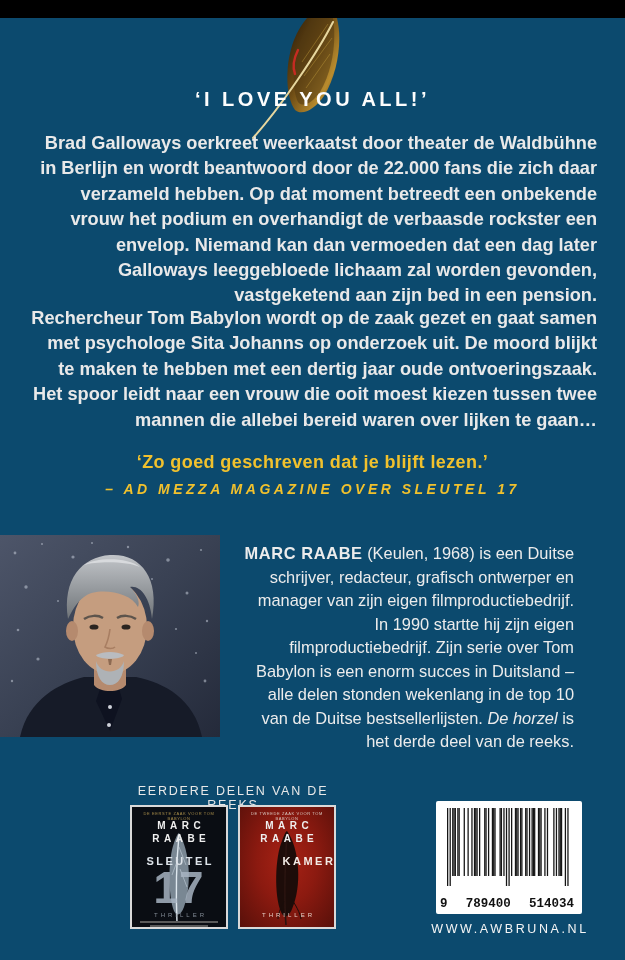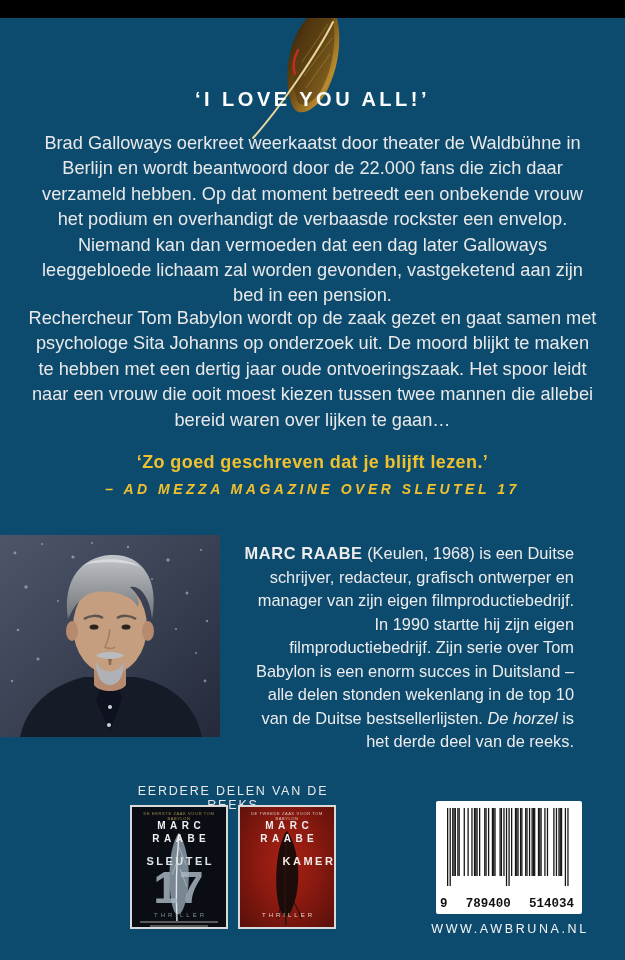--- a/index.html
+++ b/index.html
@@ -12,22 +12,22 @@
   
   .top-feather { position:absolute; left:240px; top:0; width:115px; height:124px; }
   
   .cover-title {
     position:absolute; top:70px; left:0; width:100%;
     text-align:center; font-size:20px; font-weight:bold;
     letter-spacing:3.5px; color:#fdfdfd;
   }
   
   .syn {
-    position:absolute; left:28px; width:569px; text-align:center;
-    font-size:18.2px; line-height:25.4px; color:#e9e9e9; font-weight:400;
+    position:absolute; left:28px; width:569px; text-align:right;
+    font-size:18.2px; line-height:25.4px; color:#e9e9e9; font-weight:700;
   }
   .syn-1 { top:113px; }
   .syn-2 { top:288px; }
   
   .quote-line {
     position:absolute; left:0; width:100%; text-align:center;
     color:#f1c12d; font-weight:bold;
   }
   .quote-main { top:434px; font-size:18px; letter-spacing:0.4px; }
   .quote-src  { top:463px; font-size:14px; font-style:italic; letter-spacing:3.5px; }

